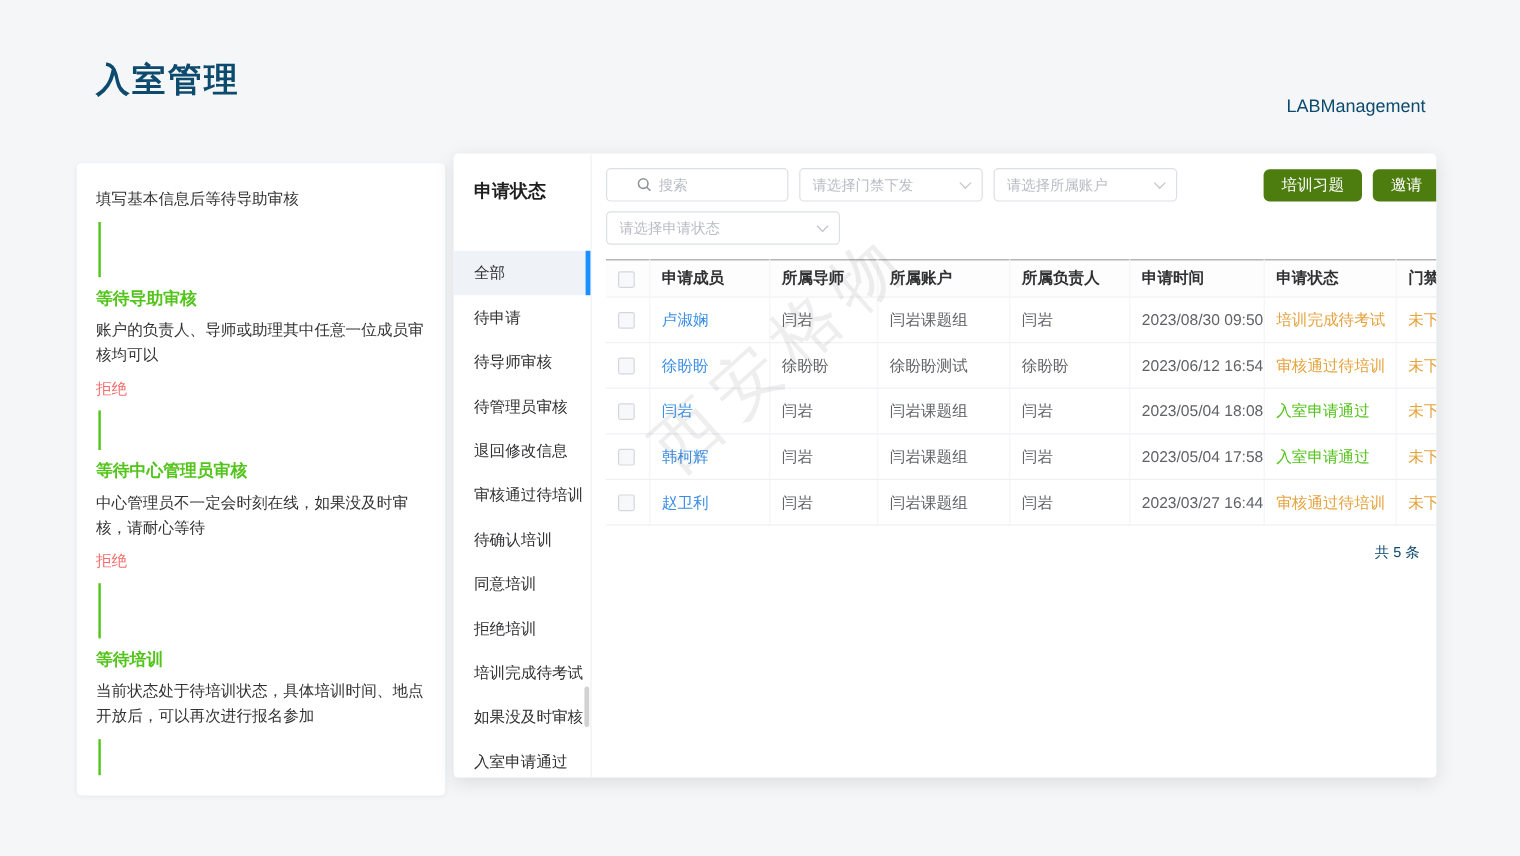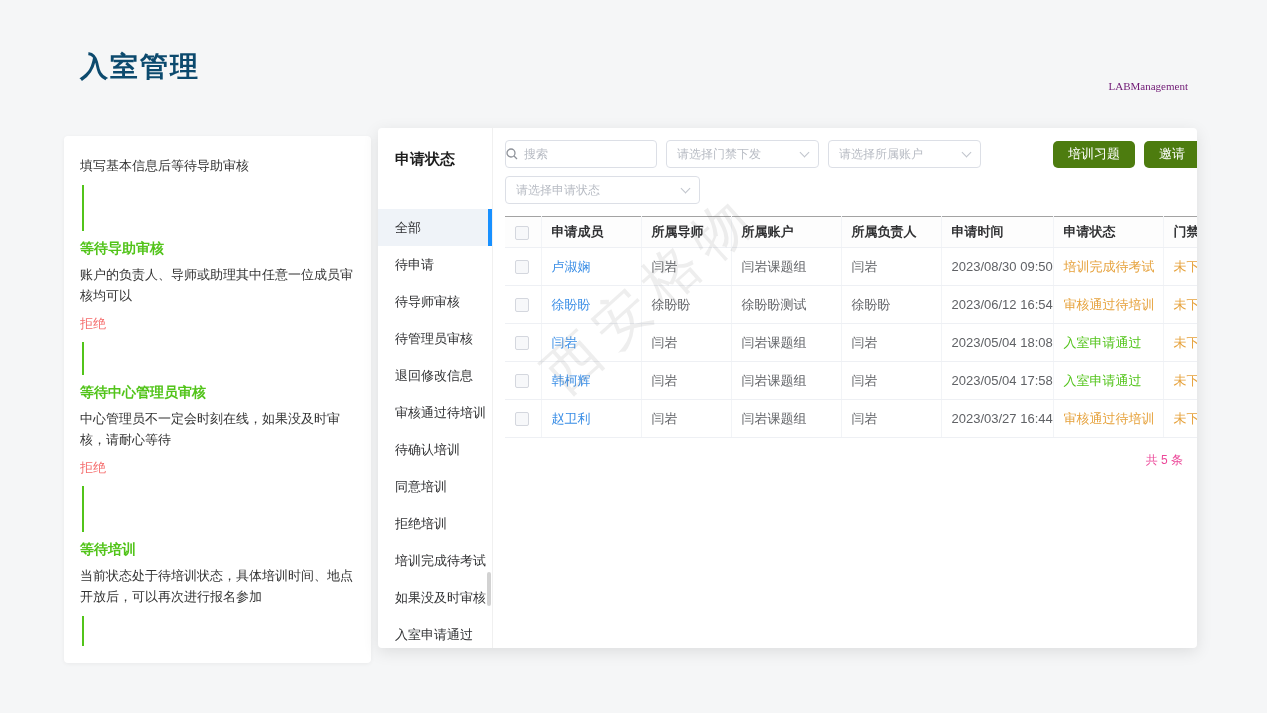--- a/index.html
+++ b/index.html
@@ -11,21 +11,21 @@
     color:#303133;
     overflow:hidden;
   }
   
   .page-title {
     position:absolute; left:80px; top:48px;
     font-size:28px; font-weight:800; color:#0c4a6e; letter-spacing:2px;
   }
   .brand {
     position:absolute; right:79px; top:80px;
-    font-size:11px; color:#701a75;font-family:Liberation Serif, serif;
+    font-size:15px; color:#0c4a6e;
   }
   
   .guide-card {
     position:absolute; left:64px; top:136px; width:307px; height:527px;
     background:#fff; border-radius:4px; padding:13px 16px 10px 16px;
     box-shadow:0 1px 4px rgba(0,0,0,0.05); overflow:hidden;
   }
   .step-head { display:flex; align-items:center; justify-content:space-between; }
   .step-title { font-size:14px; font-weight:700; color:#52c41a; }
   .step-link { font-size:13px; font-weight:700; color:#2d8cf0; text-decoration:none; cursor:pointer; }
@@ -61,21 +61,21 @@
   .sidebar-thumb {
     position:absolute; right:1px; top:444px; width:4px; height:34px;
     background:#d2d2d2; border-radius:2px;
   }
   
   .content { position:relative; flex:1; padding:12px 0 0 12px; overflow:hidden; }
   .filters-row1 { display:flex; align-items:center; gap:9px; }
   .filters-row2 { margin-top:8px; }
   .search-box {
     display:flex; align-items:center; width:152px; height:28px;
-    border:1px solid #dcdfe6; border-radius:4px; padding:0 0; background:#fff;
+    border:1px solid #dcdfe6; border-radius:4px; padding:0 25px; background:#fff;
   }
   .search-box svg { flex:0 0 12px; margin-right:6px; }
   .search-box input {
     border:none; outline:none; width:100%; font-size:12px; color:#303133;
     font-family:inherit; background:transparent;
   }
   .search-box input::placeholder { color:#b8bcc4; }
   .select {
     display:flex; align-items:center; justify-content:space-between;
     width:153px; height:28px; border:1px solid #dcdfe6; border-radius:4px;
@@ -111,21 +111,21 @@
   .member-link { color:#3a8ee6; cursor:pointer; }
   .status-warning { color:#e6a23c; }
   .status-success { color:#52c41a; }
   .access { color:#e6a23c; }
   .watermark {
     position:absolute; left:-4px; top:40px; width:300px; text-align:center;
     font-size:56px; letter-spacing:10px; color:rgba(90,90,90,0.10);
     transform:rotate(-42deg); pointer-events:none; white-space:nowrap; z-index:5;
     font-weight:400;
   }
-  .total { margin-top:14px; padding-right:14px; text-align:right; font-size:12px; color:#ec4899; width:692px; }
+  .total { margin-top:14px; padding-right:14px; text-align:right; font-size:12px; color:#0c4a6e; width:692px; }
 </style>
 </head>
 <body>
 
 <h1 class="page-title">入室管理</h1>
 <div class="brand">LABManagement</div>
 
 <section class="guide-card" id="guide">
     <div class="step">
       <div class="step-desc">填写基本信息后等待导助审核</div>

